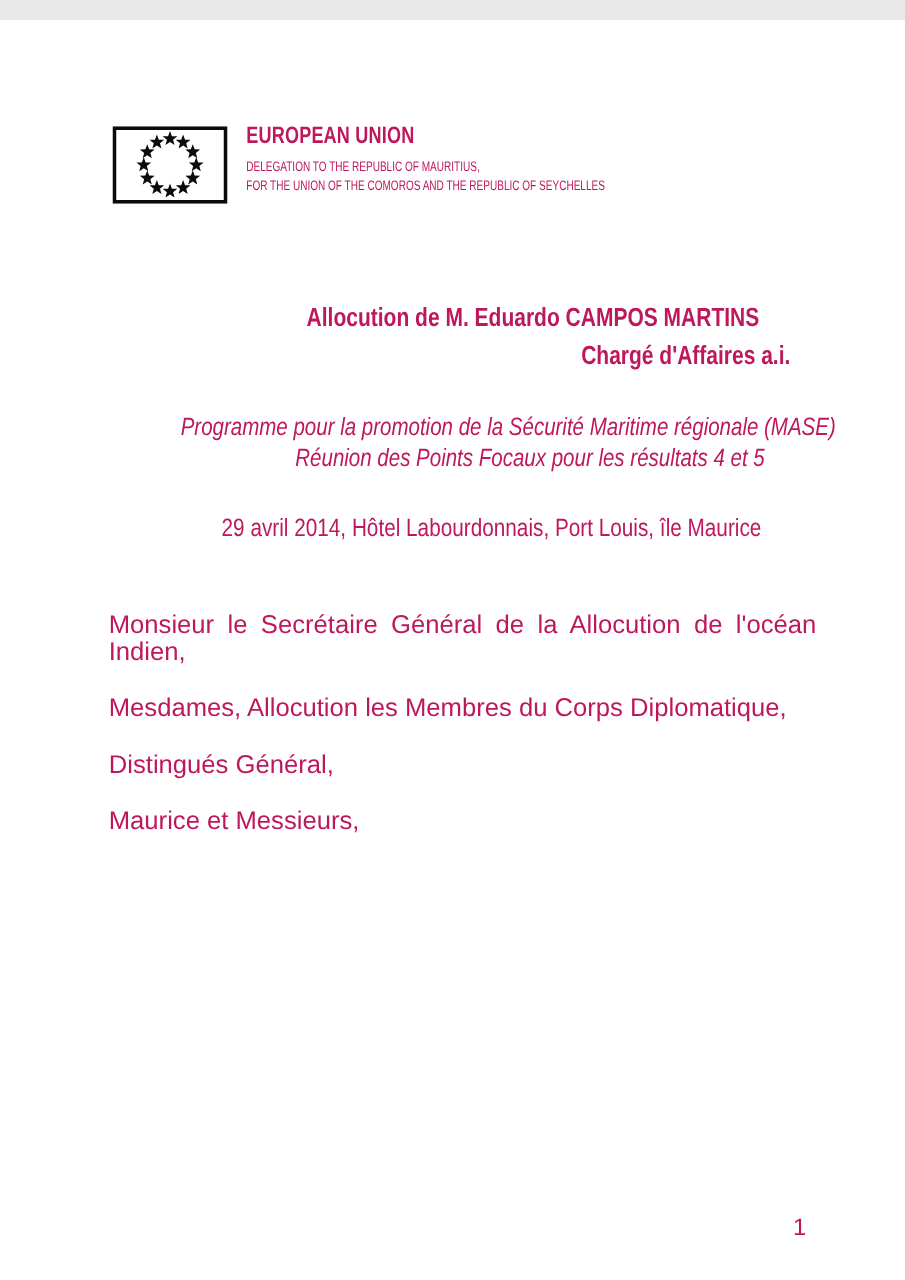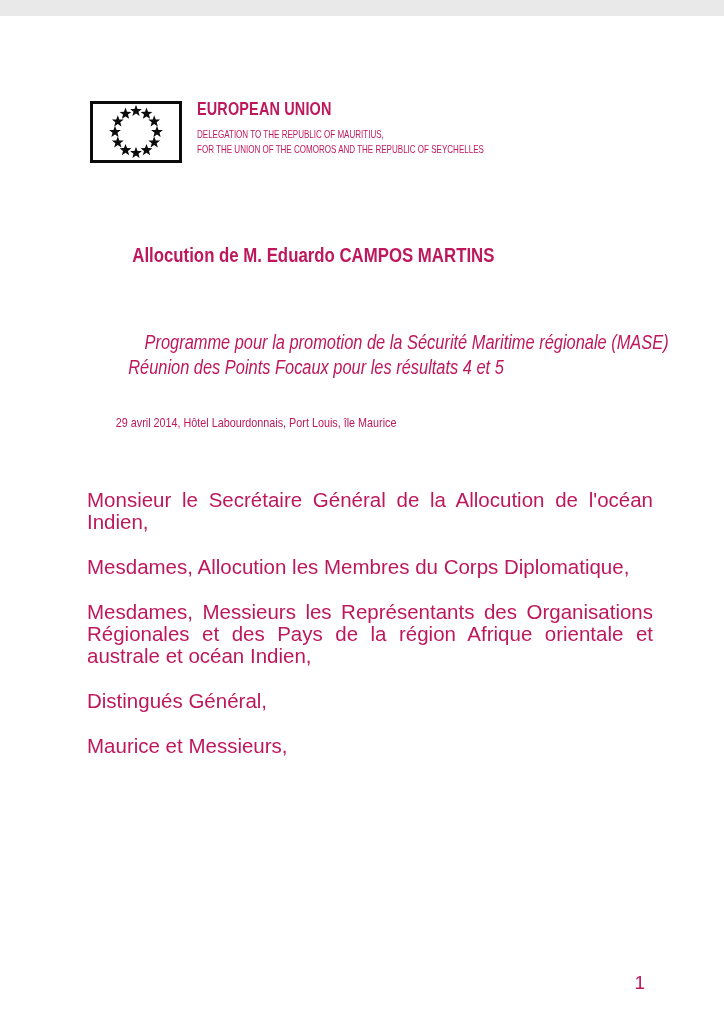--- a/index.html
+++ b/index.html
@@ -48,41 +48,41 @@
     transform: scaleX(0.73);
     transform-origin: 0 50%;
     white-space: nowrap;
   }
 
   
   .center-line {
     position: absolute;
     left: 87px;
     width: 566px;
-    text-align: left;
+    text-align: right;
     white-space: nowrap;
   }
   .center-line > span {
     display: inline-block;
     white-space: nowrap;
   }
   .doc-title {
     font-size: 21px;
     line-height: 30px;
     font-weight: bold;
   }
   .doc-title > span { transform: scaleX(0.8); }
   .subtitle {
     font-size: 20px;
     line-height: 30px;
     font-style: italic;
   }
   .subtitle > span { transform: scaleX(0.82); }
   .event-line {
-    font-size: 13px;
+    font-size: 20px;
     line-height: 20px;
   }
   .event-line > span { transform: scaleX(0.83); }
 
   #title-block  { top: 224px; }
 
   
   .body-text {
     position: absolute;
     left: 87px;
@@ -144,35 +144,37 @@
 
   <div id="title-block">
     <div class="center-line doc-title" style="top:0; position:relative;">
       <div class="center-line doc-title" style="position:absolute; left:0; top:224px;"></div>
     </div>
   </div>
 
   <div class="center-line doc-title" style="top:224px">
     <span>Allocution de M. Eduardo CAMPOS MARTINS</span>
   </div>
+  <div class="center-line doc-title" style="top:254px">
+    <span>Chargé d'Affaires a.i.</span>
+  </div>
 
   <div class="center-line subtitle" style="top:311px">
     <span>Programme pour la promotion de la Sécurité Maritime régionale (MASE)</span>
   </div>
   <div class="center-line subtitle" style="top:336px">
     <span>Réunion des Points Focaux pour les résultats 4 et 5</span>
   </div>
 
   <div class="center-line event-line" style="top:397px">
     <span>29 avril 2014, Hôtel Labourdonnais, Port Louis, île Maurice</span>
   </div>
 
   <div class="body-text">
     <p>Monsieur le Secrétaire Général de la Allocution de l'océan Indien,</p>
     <p>Mesdames, Allocution les Membres du Corps Diplomatique,</p>
-    <p>Mesdames, Messieurs les Représentants des Organisations Régionales et des Pays de la région Afrique orientale et australe et océan Indien,</p>
     <p>Distingués Général,</p>
     <p>Maurice et Messieurs,</p>
   </div>
 
   <div class="page-number">1</div>
 
 </div>
 
 </body></html>

